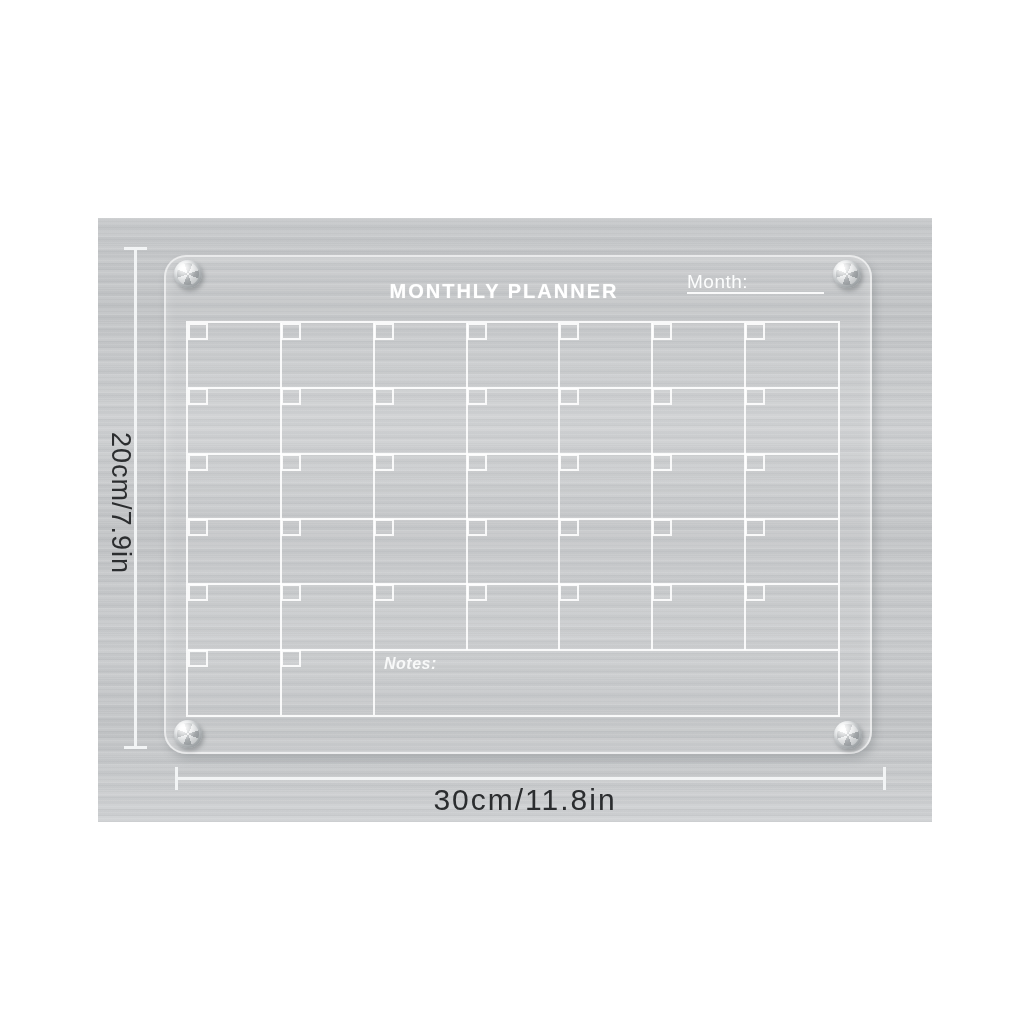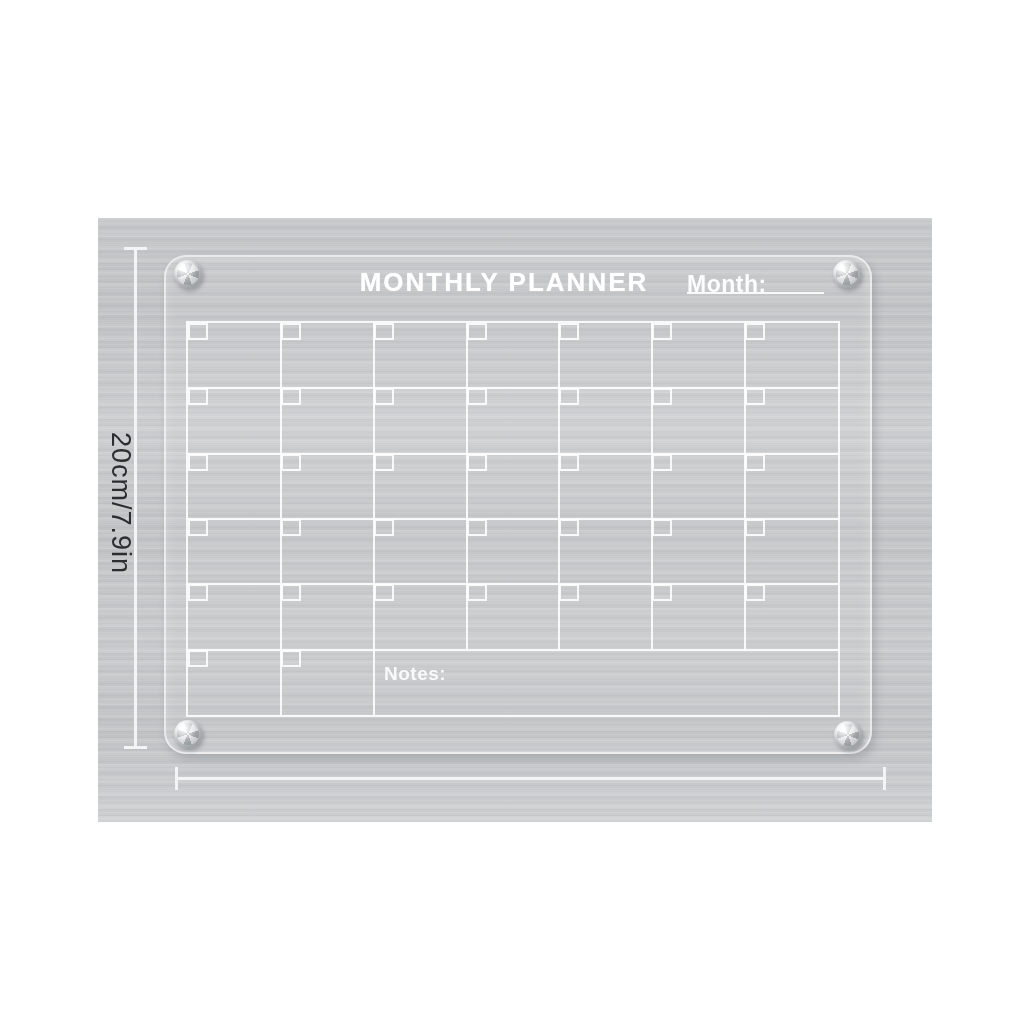--- a/index.html
+++ b/index.html
@@ -59,30 +59,30 @@
     content: ""; position: absolute; inset: 0; border-radius: 50%;
     background: radial-gradient(circle at 35% 28%,
       rgba(255,255,255,0.95), rgba(255,255,255,0) 46%);
   }
   .screw.tl { left: 22px;  top: 17px; }
   .screw.tr { left: 681px; top: 17px; }
   .screw.bl { left: 22px;  top: 477px; }
   .screw.br { left: 682px; top: 478px; }
 
   .title {
-    position: absolute; left: 0; right: 0; top: 11px;
+    position: absolute; left: 0; right: 0; top: 23px;
     transform: translateX(-14px);
     text-align: center;
-    font-weight: 700; font-size: 26px; line-height: 1.1;
+    font-weight: 700; font-size: 20px; line-height: 1.1;
     letter-spacing: 2px; color: #ffffff;
     text-shadow: 0 0 1px rgba(255,255,255,0.6);
   }
   .month {
     position: absolute; left: 521px; top: 14px;
-    font-weight: 700; font-size: 23px; color: #fcfdfd;
+    font-weight: 400; font-size: 19px; color: #fcfdfd;
     letter-spacing: 0.5px;
   }
   .month-line {
     position: absolute; left: 521px; top: 35px;
     width: 137px; height: 2px;
     background: rgba(255,255,255,0.9);
   }
 
   .day-row {
     position: absolute; left: 20px; top: 44px;
@@ -101,23 +101,24 @@
     border: 2px solid rgba(255,255,255,0.88);
   }
   .gline { position: absolute; background: rgba(255,255,255,0.88); }
   .gline.h { left: 0; width: 100%; height: 2px; }
   .gline.v { top: 0; width: 2px; }
   .datebox {
     position: absolute; width: 20px; height: 17px;
     border: 2px solid rgba(255,255,255,0.88);
   }
   .notes {
-    position: absolute; left: 196px; top: 340px;
-    font-weight: 700; font-size: 19px; color: #f8f9f9;
+    position: absolute; left: 196px; top: 332px;
+    font-weight: 700; font-size: 16px; color: #f8f9f9;
     letter-spacing: 0.5px;
+    font-style: italic;
   }
 
   
   .dim-v {
     position: absolute; left: 36px; top: 30px;
     width: 3px; height: 500px; background: #f2f4f5;
   }
   .dim-v .cap {
     position: absolute; left: -10px; width: 23px; height: 3px;
     background: #f2f4f5; display: block;
@@ -220,15 +221,16 @@
     <div class="dim-v">
       <i class="cap a"></i>
       <i class="cap b"></i>
     </div>
     <div class="dim-v-label">20cm/7.9in</div>
 
     <div class="dim-h">
       <i class="cap a"></i>
       <i class="cap b"></i>
     </div>
+    <div class="dim-h-label">30cm/11.8in</div>
 
   </div>
 </div>
 
 </body></html>

